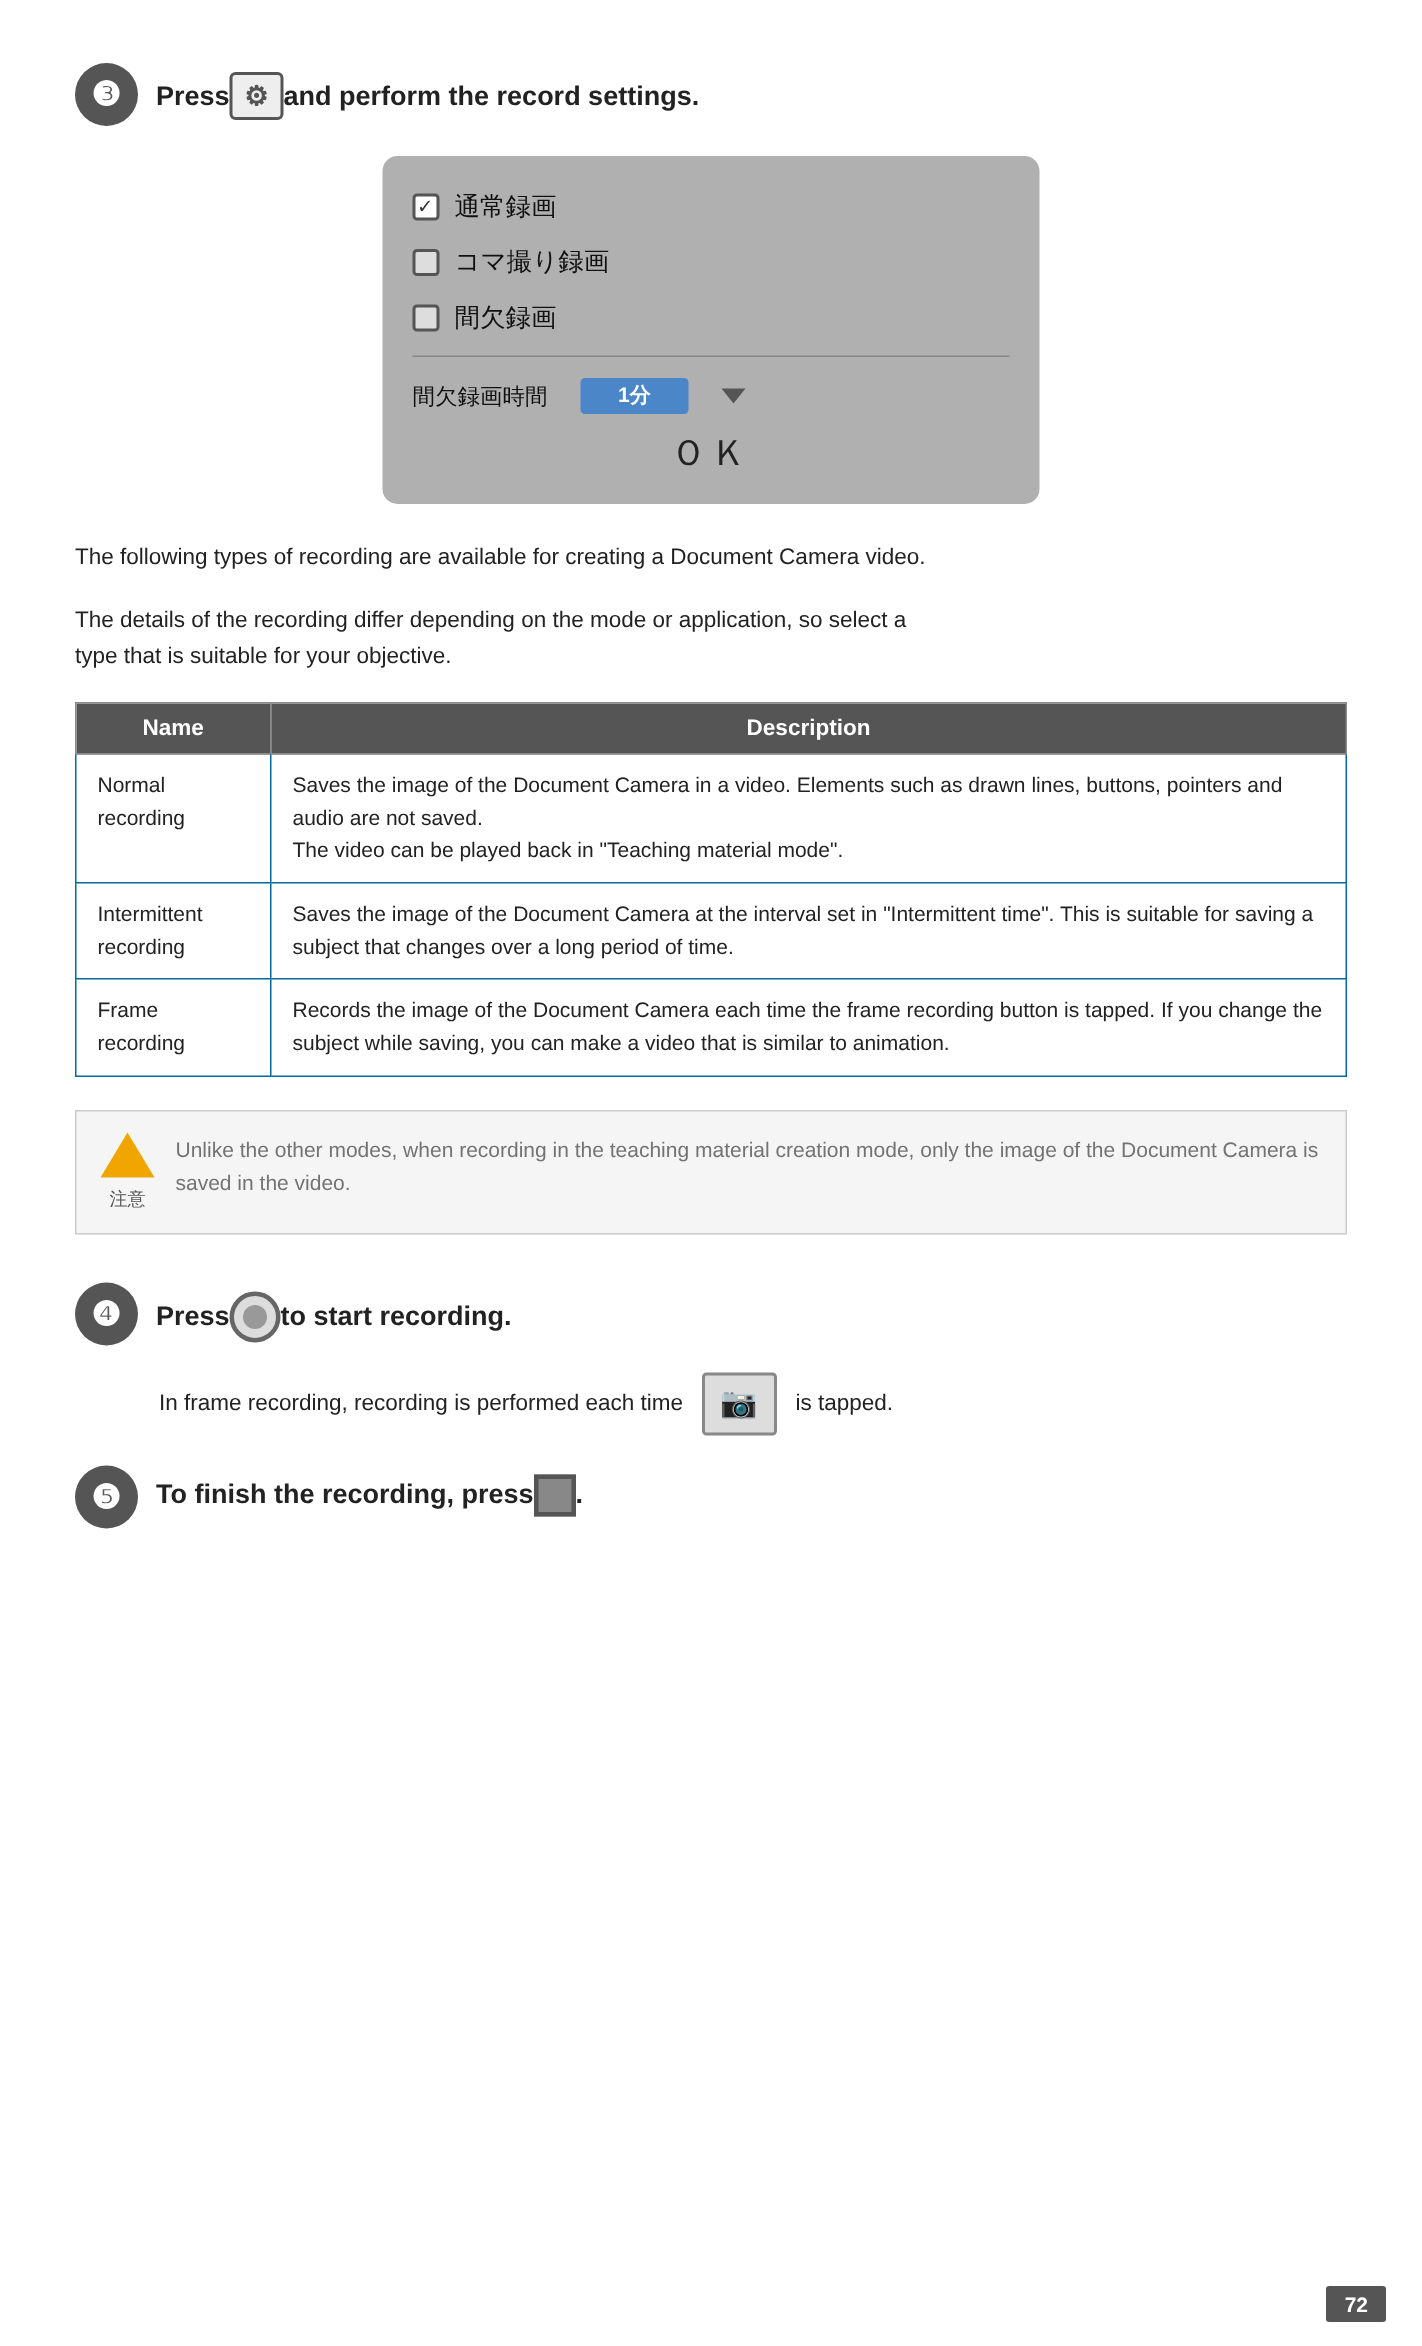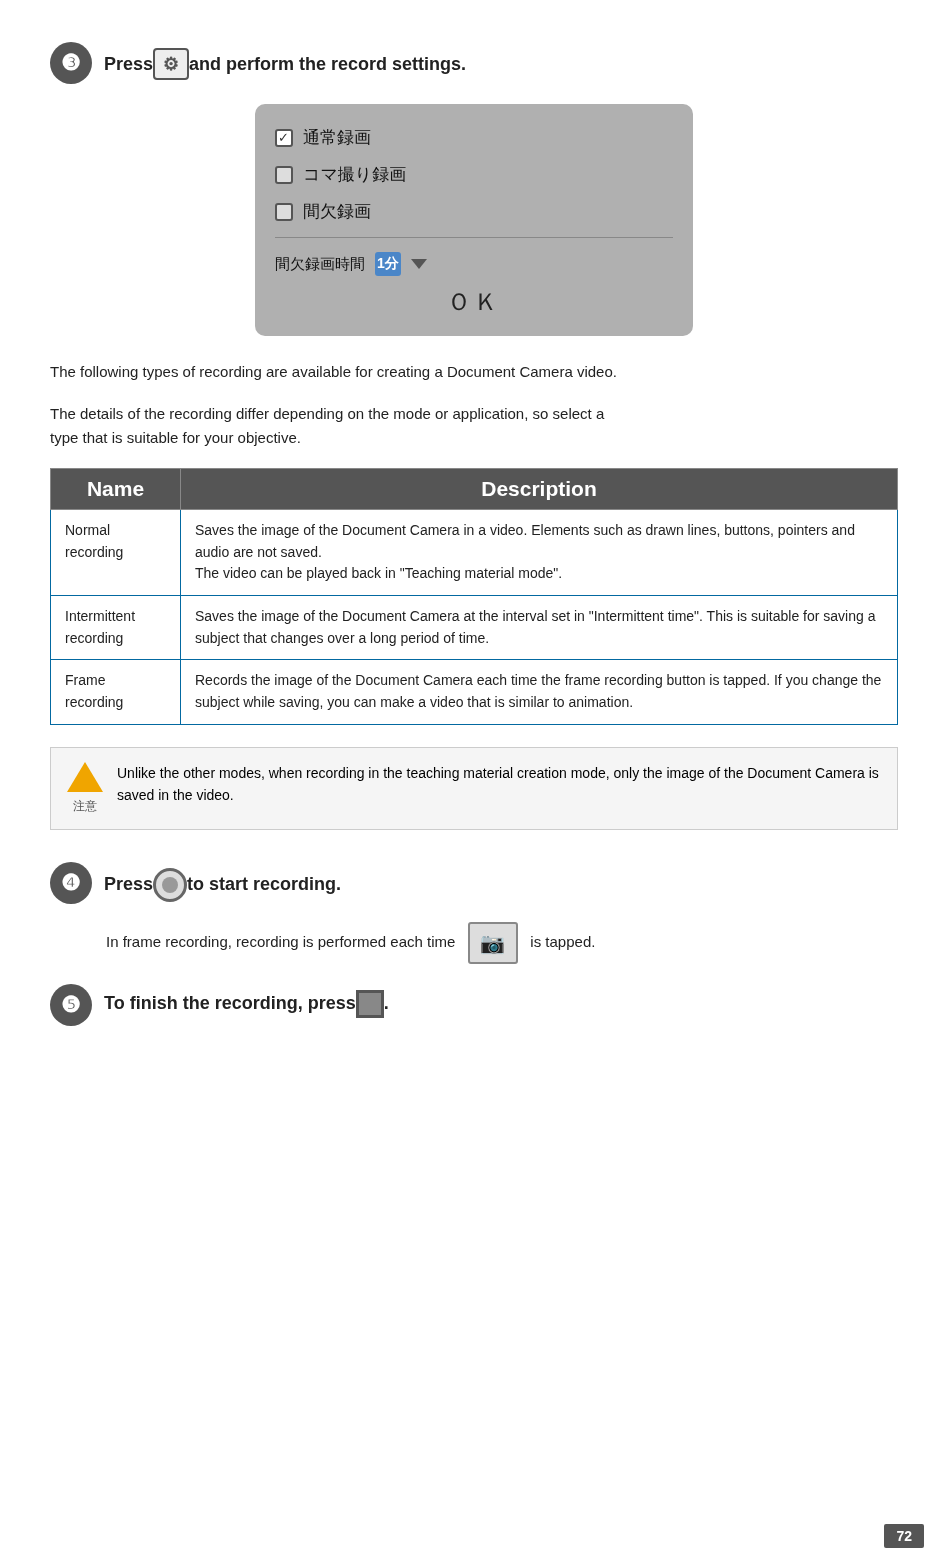--- a/index.html
+++ b/index.html
@@ -152,31 +152,31 @@
       font-weight: 500;
     }
     .dialog-divider {
       height: 1px;
       background: #888;
       margin: 10px 0 14px 0;
     }
     .dialog-bottom-row {
       display: flex;
       align-items: center;
-      gap: 10px;
+      gap: 22px;
       margin-bottom: 10px;
     }
     .dialog-time-label {
       font-size: 15px;
       color: #111;
     }
     .dialog-time-box {
       background: #4a86c8;
       color: #fff;
-      padding: 3px 2px;
+      padding: 3px 25px;
       border-radius: 3px;
       font-size: 14px;
       font-weight: bold;
     }
     .dialog-arrow-down {
       width: 0;
       height: 0;
       border-left: 8px solid transparent;
       border-right: 8px solid transparent;
       border-top: 10px solid #555;
@@ -205,21 +205,21 @@
       width: 100%;
       border-collapse: collapse;
       margin-bottom: 22px;
       font-size: 14px;
     }
     .info-table th {
       background: #555;
       color: #fff;
       padding: 8px 14px;
       border: 1px solid #888;
-      font-size: 21px;
+      font-size: 15px;
     }
     .info-table td {
       border: 1px solid #0369a1;
       padding: 10px 14px;
       vertical-align: top;
       line-height: 1.55;
     }
     .info-table td.name-cell {
       font-weight: normal;
       width: 130px;
@@ -250,21 +250,21 @@
       border-bottom: 30px solid #f0a500;
     }
     .warning-kanji {
       font-size: 12px;
       color: #555;
       margin-top: 2px;
     }
     .warning-text {
       font-size: 14px;
       line-height: 1.6;
-      color: #000000;
+      color: #737373;
     }
 
     
     .page-number {
       position: absolute;
       bottom: 16px;
       right: 24px;
       background: #555;
       color: #fff;
       padding: 4px 12px;

